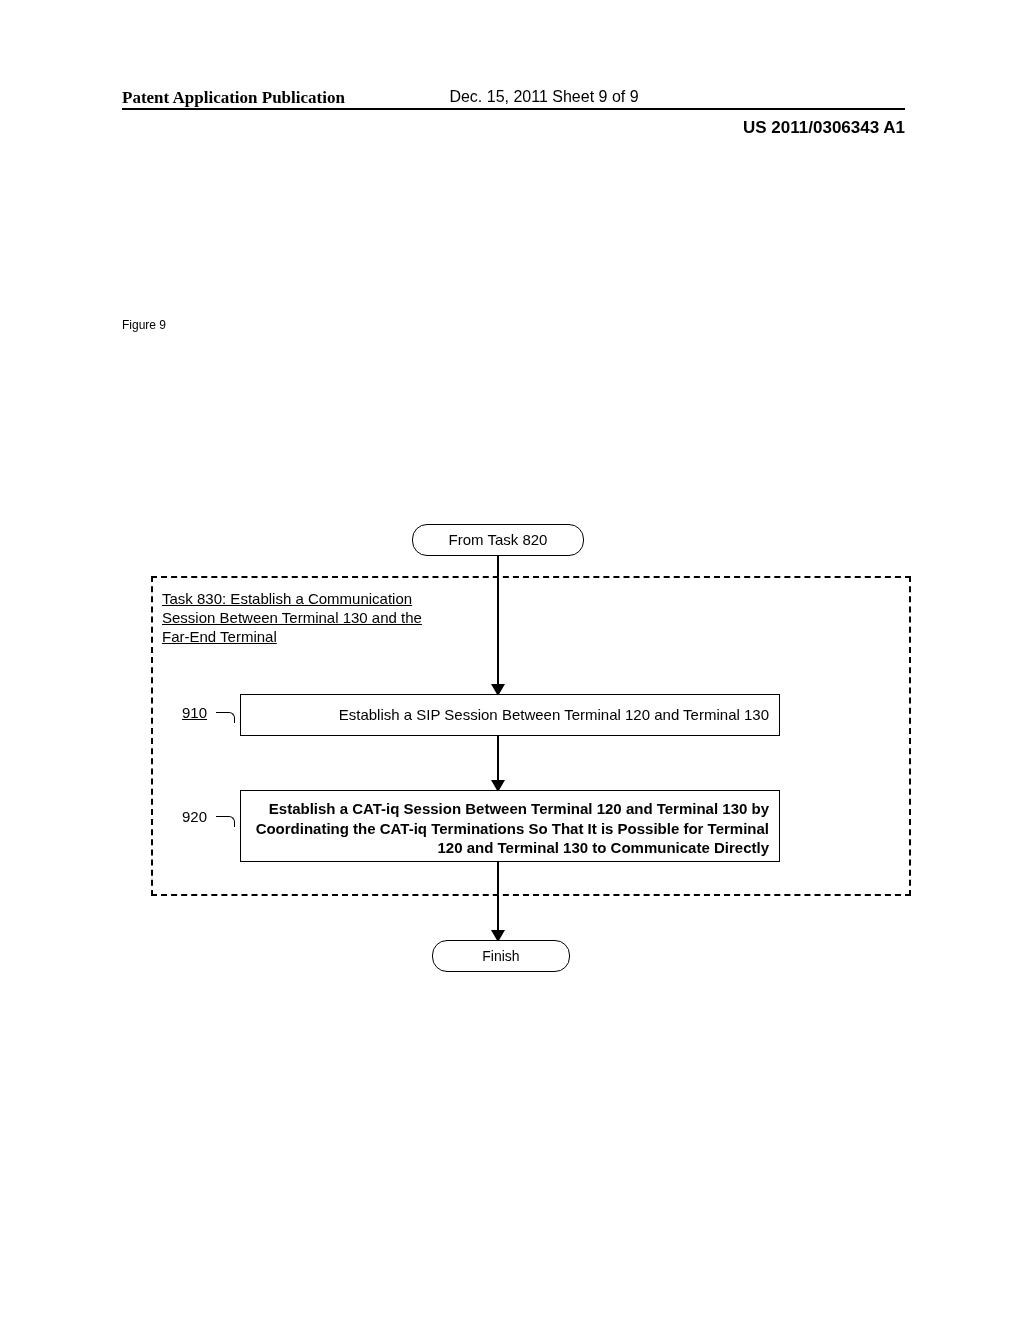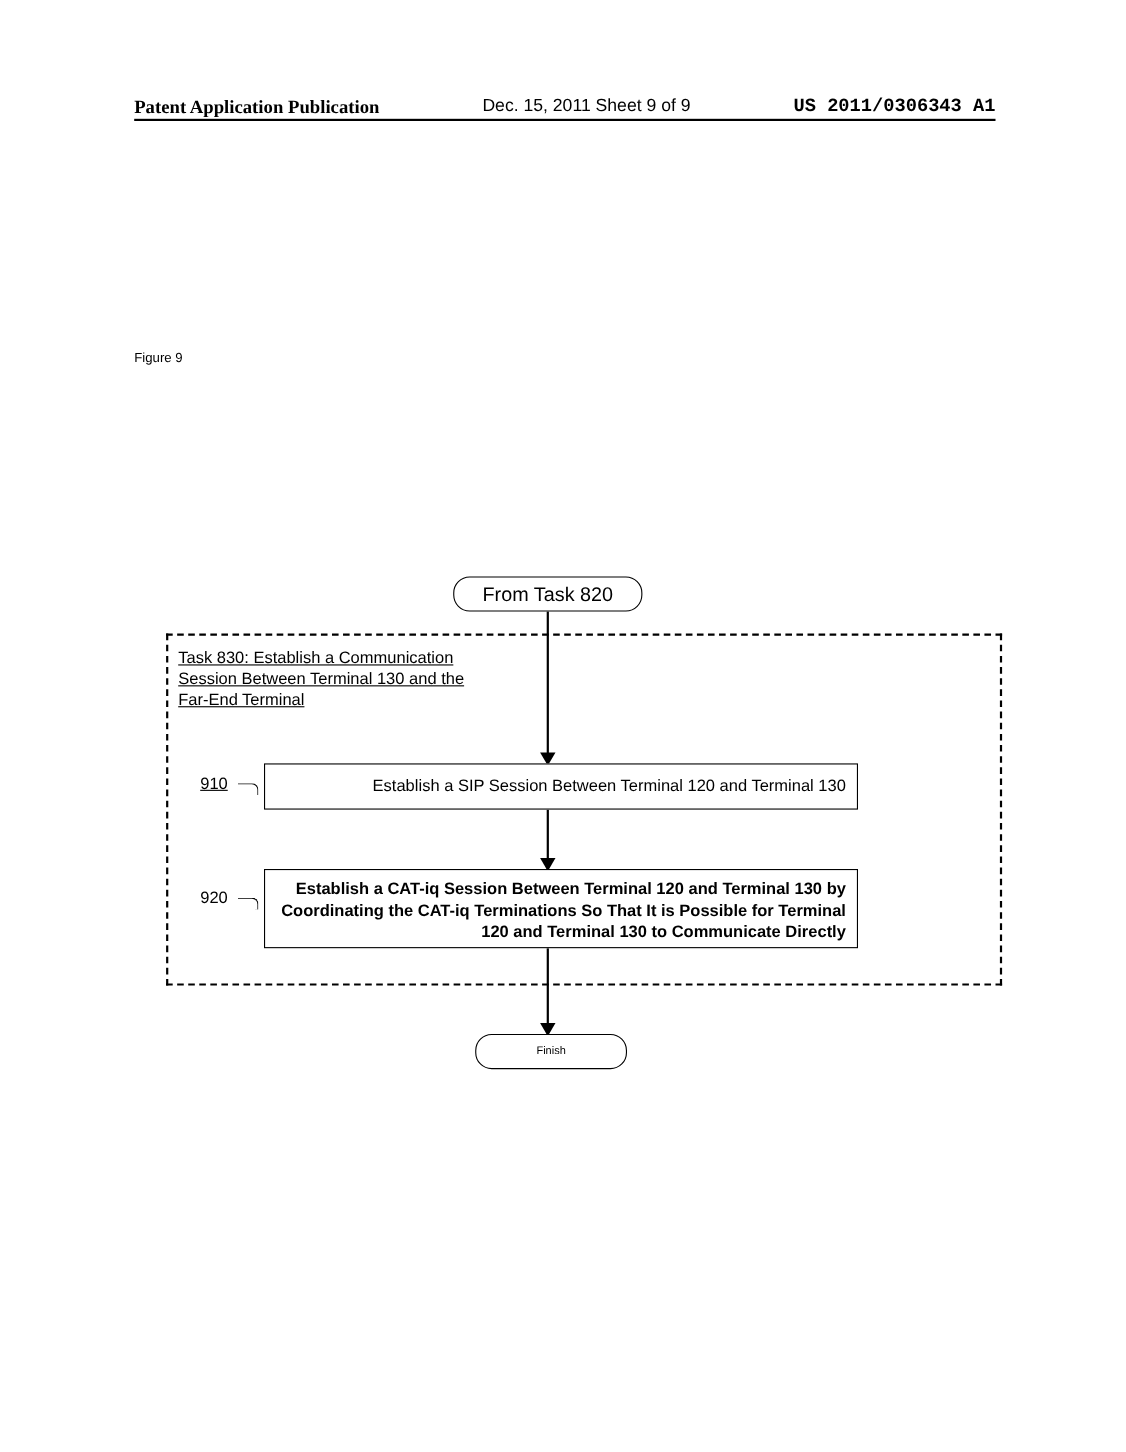--- a/index.html
+++ b/index.html
@@ -25,21 +25,22 @@
   .header-left {
     font-weight: bold;
     font-family: "Times New Roman", serif;
   }
   .header-center {
     font-family: Arial, sans-serif;
     font-size: 16px;
   }
   .header-right {
     font-weight: bold;
-    font-family: Liberation Mono, monospace;
+    font-family: Liberation Sans, sans-serif;
+    margin-top: 30px;
   }
   .hr-line {
     position: absolute;
     top: 108px;
     left: 122px;
     width: 783px;
     height: 2px;
     background: #000;
   }
   .figure-label {
@@ -51,34 +52,34 @@
   .flow-start {
     position: absolute;
     top: 524px;
     left: 412px;
     width: 170px;
     height: 30px;
     border: 1.5px solid #000;
     border-radius: 15px;
     text-align: center;
     line-height: 30px;
-    font-size: 18px;
+    font-size: 15px;
     background: #fff;
   }
   .flow-finish {
     position: absolute;
     top: 940px;
     left: 432px;
     width: 136px;
     height: 30px;
     border: 1.5px solid #000;
     border-radius: 15px;
     text-align: center;
     line-height: 30px;
-    font-size: 10px;
+    font-size: 14px;
     background: #fff;
   }
   .task-title {
     position: absolute;
     top: 590px;
     left: 162px;
     font-size: 15px;
     text-decoration: underline;
     line-height: 1.25;
   }

